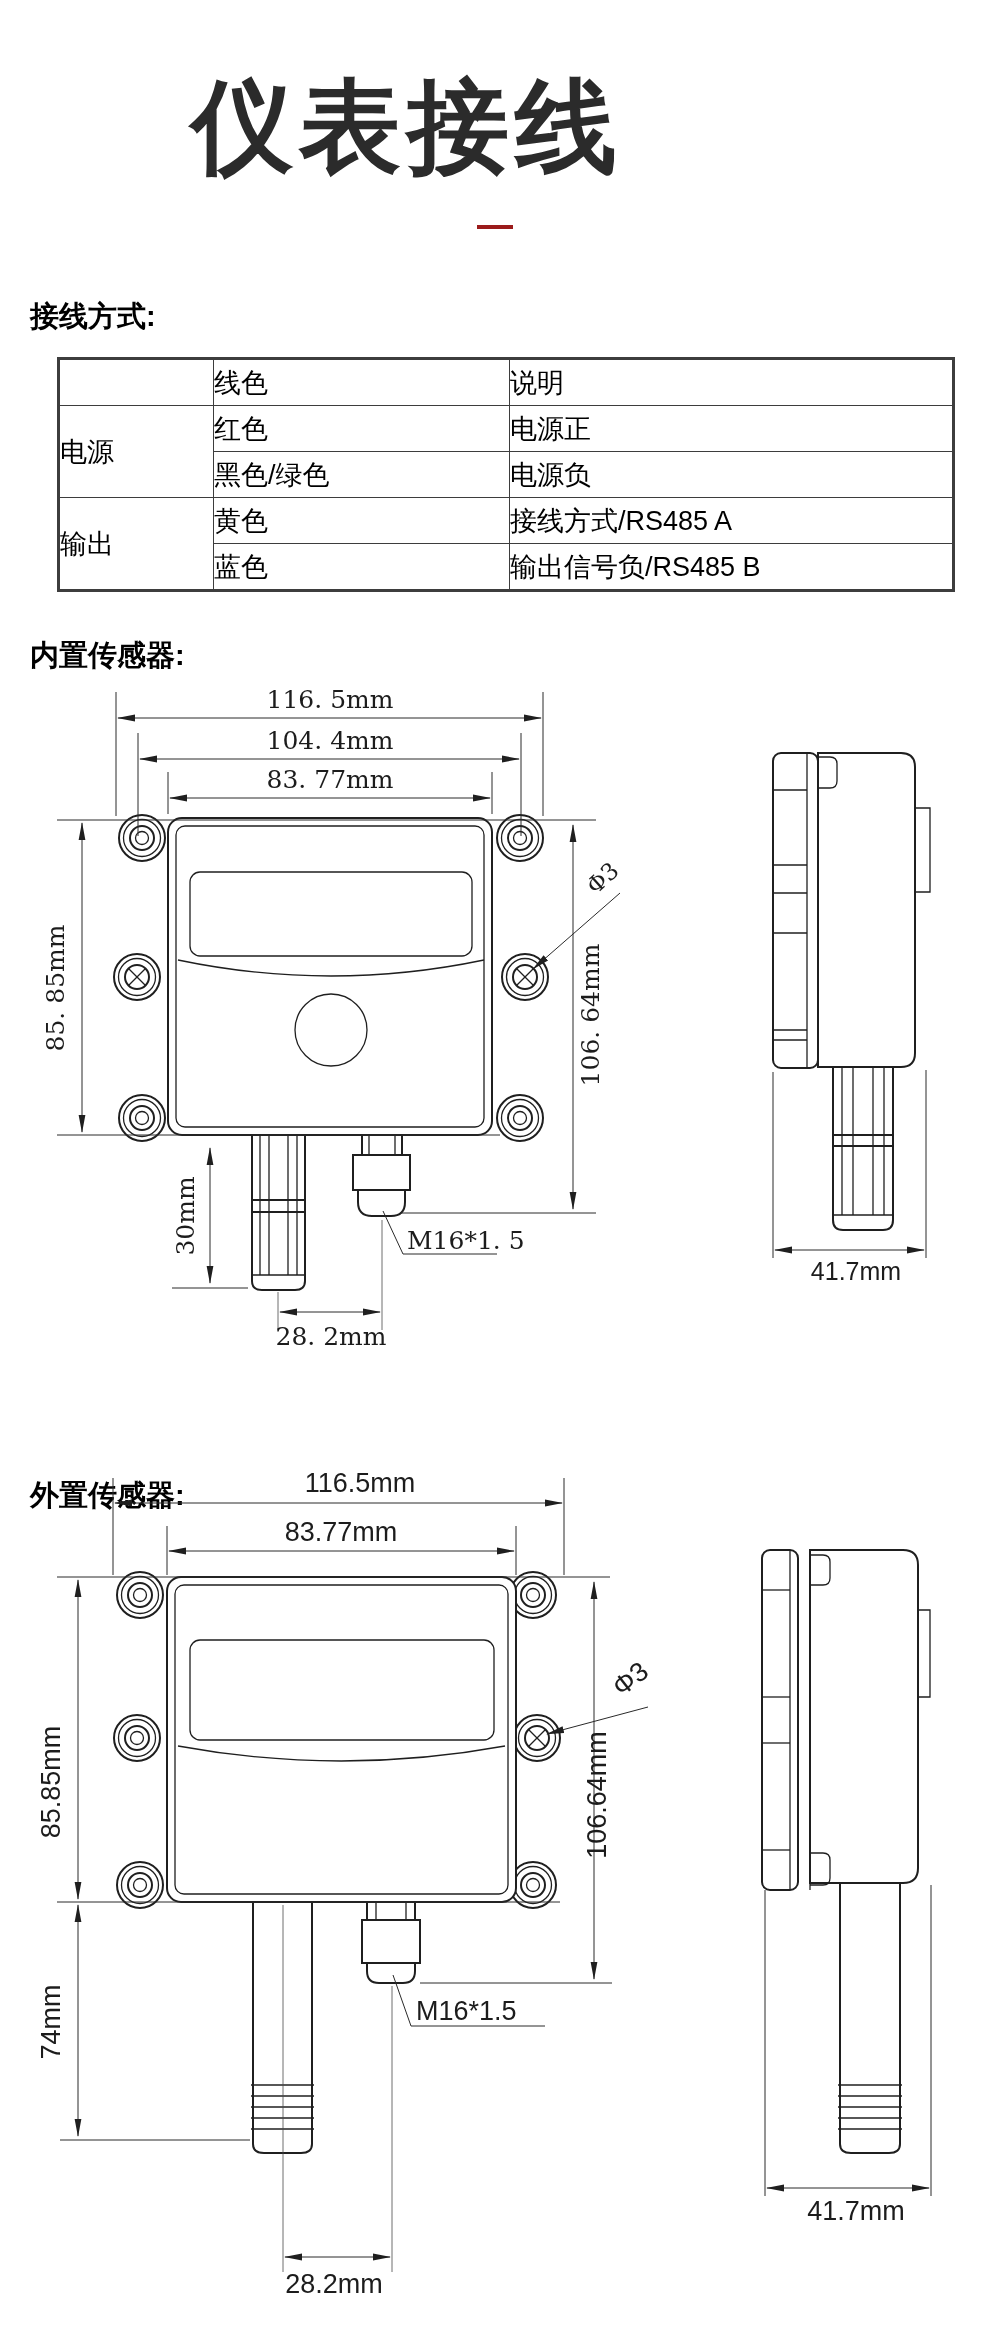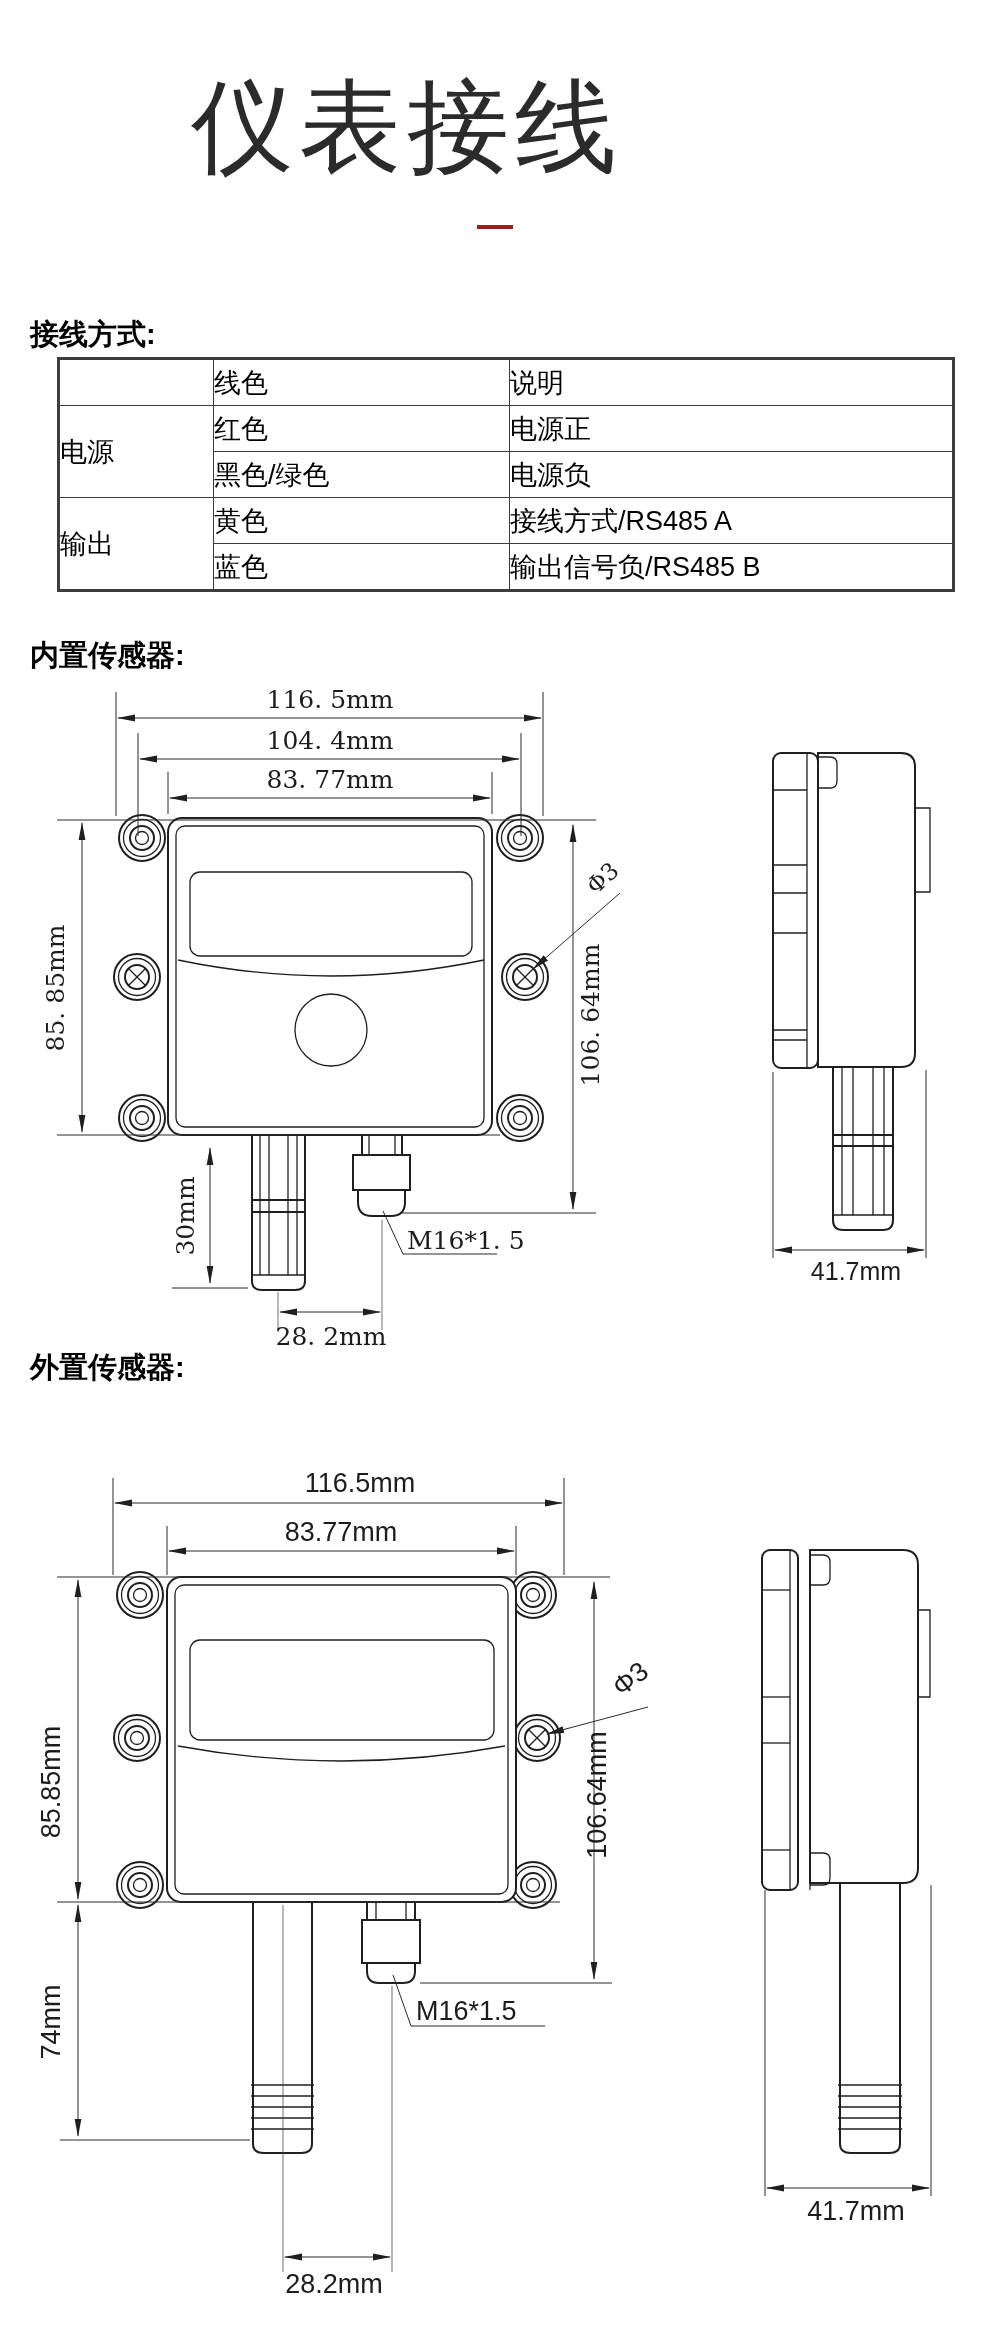--- a/index.html
+++ b/index.html
@@ -3,32 +3,32 @@
 <meta charset="utf-8">
 <style>
   html,body{margin:0;padding:0;}
   body{
     width:990px;height:2350px;position:relative;background:#ffffff;
     font-family:"Liberation Sans","DejaVu Sans",sans-serif;color:#111;
     overflow:hidden;
   }
   .page-title{
     position:absolute;left:0;top:60px;width:814px;height:135px;
-    text-align:center;font-size:102px;font-weight:400;color:#2b2b2b;
+    text-align:center;font-size:102px;font-weight:700;color:#2b2b2b;
     letter-spacing:6px;line-height:135px;white-space:nowrap;
   }
   .title-underline{
     position:absolute;left:477px;top:225px;width:36px;height:4px;background:#9b1b1b;
   }
   .section-heading{
     position:absolute;left:30px;font-size:29px;font-weight:700;color:#000;white-space:nowrap;
   }
-  #wiring-heading{top:315px;text-align:right;}
+  #wiring-heading{top:297px;text-align:right;}
   #builtin-heading{top:636px;}
-  #external-heading{top:1348px;}
+  #external-heading{top:1476px;}
   table.wiring{
     position:absolute;left:57px;top:357px;width:891px;
     border-collapse:collapse;table-layout:fixed;
     font-size:27px;color:#000;
   }
   table.wiring td{
     border:1.5px solid #3d3d3d;text-align:left;vertical-align:middle;
     height:45px;padding:0;overflow:hidden;white-space:nowrap;
   }
   table.wiring{border:3px solid #3d3d3d;}

